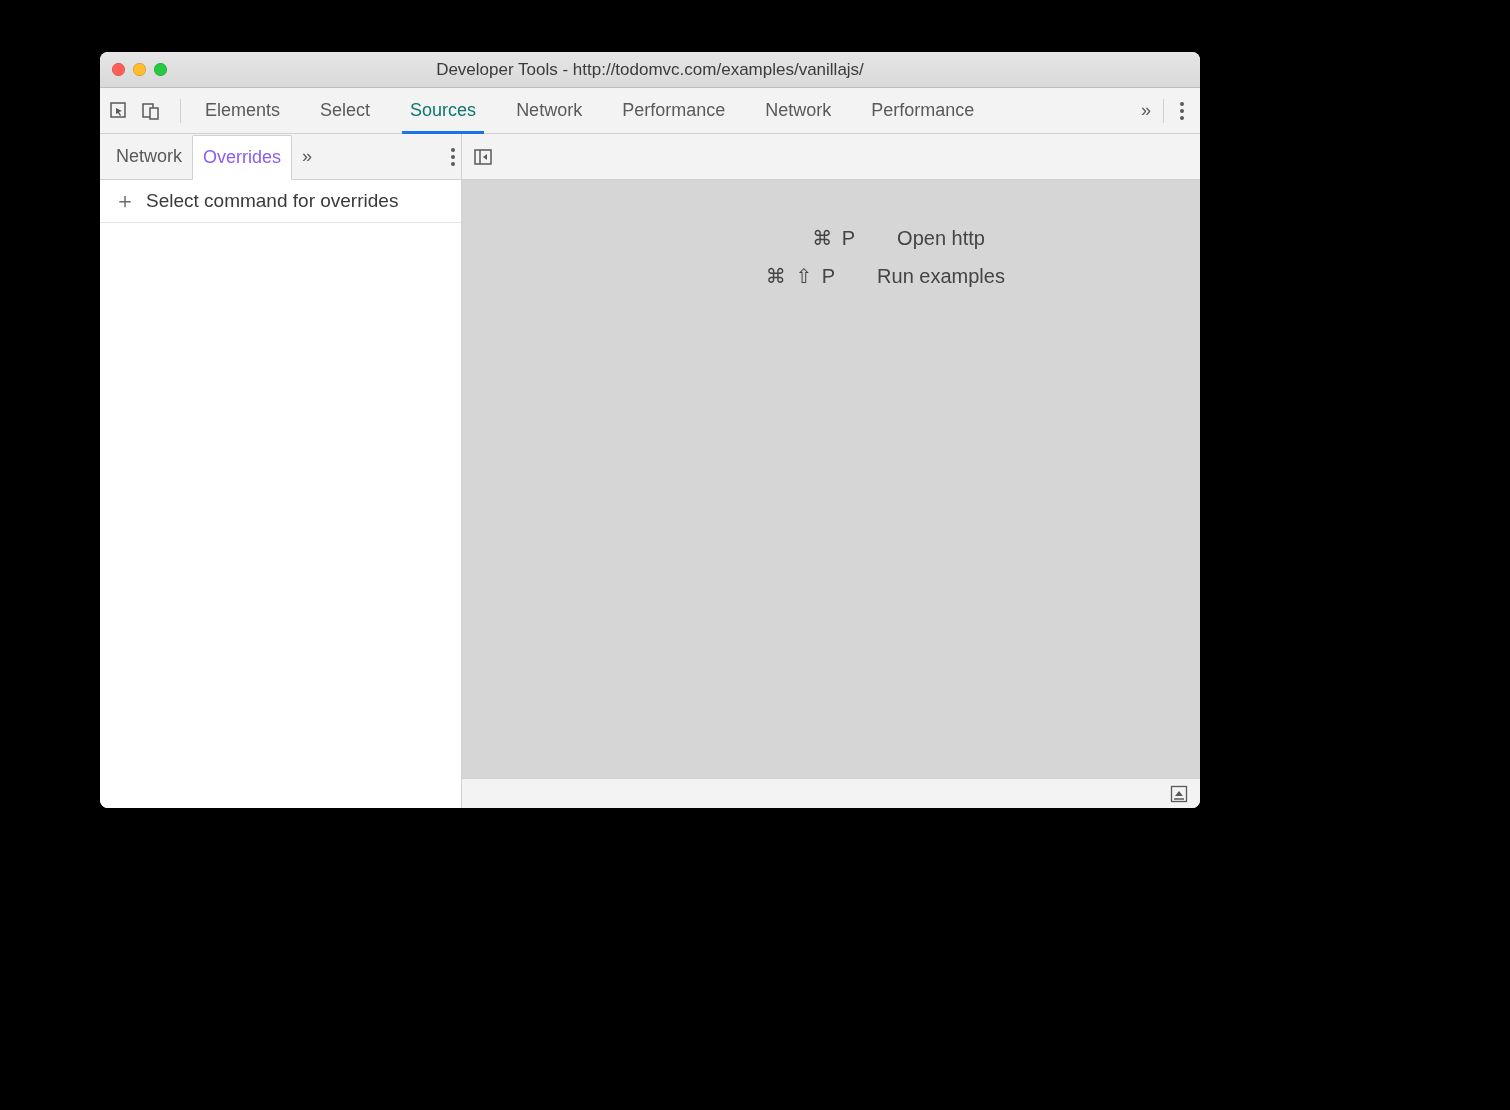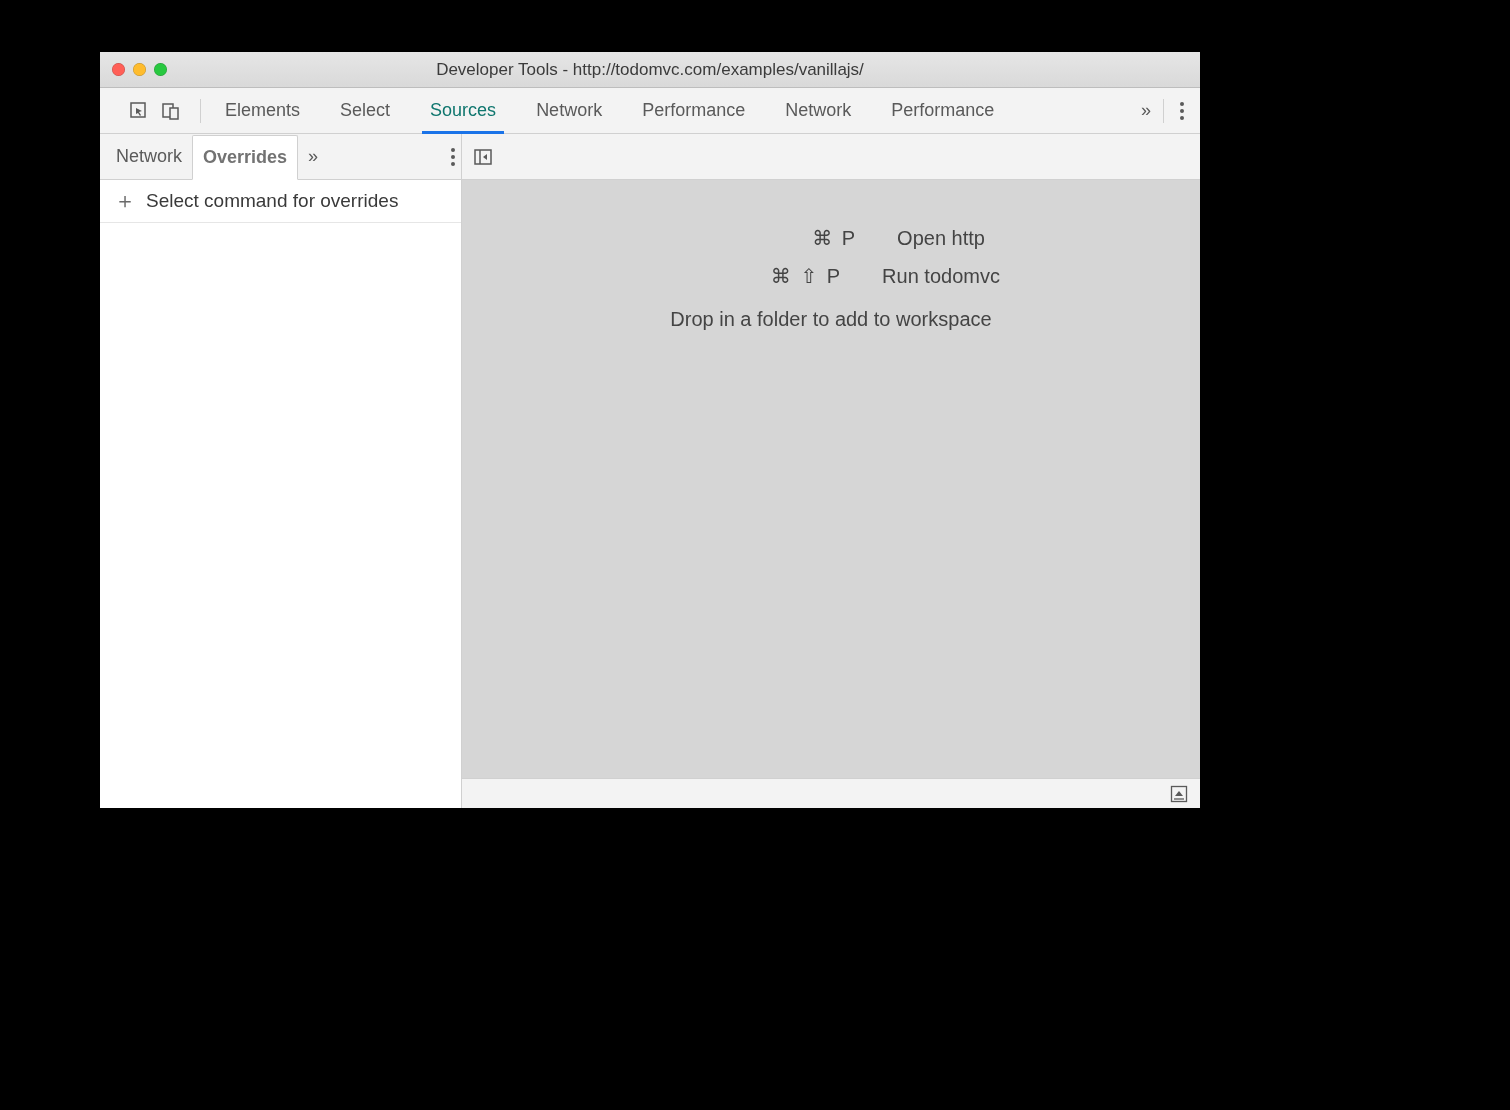--- a/index.html
+++ b/index.html
@@ -10,21 +10,21 @@
     font-family: -apple-system, BlinkMacSystemFont, "Helvetica Neue", Arial, sans-serif;
     overflow: hidden;
   }
   .window {
     position: absolute;
     left: 100px;
     top: 52px;
     width: 1100px;
     height: 756px;
     background: #fff;
-    border-radius: 0;
+    border-radius: 8px;
     box-shadow: 0 20px 60px rgba(0,0,0,0.6), 0 0 0 1px rgba(0,0,0,0.08);
     overflow: hidden;
     display: flex;
     flex-direction: column;
   }
   
   .titlebar {
     height: 36px;
     background: linear-gradient(#e6e6e6, #d9d9d9);
     border-bottom: 1px solid #bdbdbd;
@@ -52,21 +52,21 @@
     color: #3b3b3b;
     pointer-events: none;
   }
   
   .tabstrip {
     height: 46px;
     background: #f3f3f3;
     border-bottom: 1px solid #d0d0d0;
     display: flex;
     align-items: center;
-    padding-left: 28px;
+    padding-left: 8px;
   }
   .tabstrip .leading-icons {
     display: flex;
     align-items: center;
     gap: 10px;
     padding-right: 18px;
   }
   .icon-box {
     width: 22px; height: 22px; display:flex; align-items:center; justify-content:center;
   }
@@ -145,24 +145,23 @@
     padding: 0 10px;
     height: 100%;
     display:flex; align-items:center;
     position:relative;
   }
   .sidebar-tab.active {
     background: #fff;
     border: 1px solid #d0d0d0;
     border-bottom: 1px solid #fff;
     border-radius: 2px 2px 0 0;
-    color: #737373;
+    color: #8b5cf6;
     margin-bottom: -1px;
     height: calc(100%);
-    font-weight: bold;
   }
   .sidebar-tabs .chev {
     font-size: 18px;
     color: #5a5a5a;
     padding: 0 10px;
     letter-spacing: -4px;
   }
   .sidebar-tabs .spacer { flex: 1; }
   .select-folder {
     display: flex;
@@ -306,23 +305,22 @@
       </div>
       <div class="hint-area">
         <div class="hint-row">
           <span class="shortcut">⌘ P</span>
           <span></span>
           <span class="hint-label">Open http</span>
         </div>
         <div class="hint-row">
           <span class="shortcut">⌘ ⇧ P</span>
           <span></span>
-          <span class="hint-label">Run todomvc</span>
+          <span class="hint-label">Run examples</span>
         </div>
-        <div class="hint-drop">Drop in a folder to add to workspace</div>
       </div>
       <div class="content-footer">
         <span class="icon-box">
           <svg width="18" height="18" viewBox="0 0 18 18">
             <rect x="1.5" y="1.5" width="15" height="15" fill="none" stroke="#5a5a5a" stroke-width="1.3"></rect>
             <path d="M5 11 L9 6 L13 11 Z" fill="#5a5a5a"></path>
             <line x1="4" y1="14" x2="14" y2="14" stroke="#5a5a5a" stroke-width="1.3"></line>
           </svg>
         </span>
       </div>

